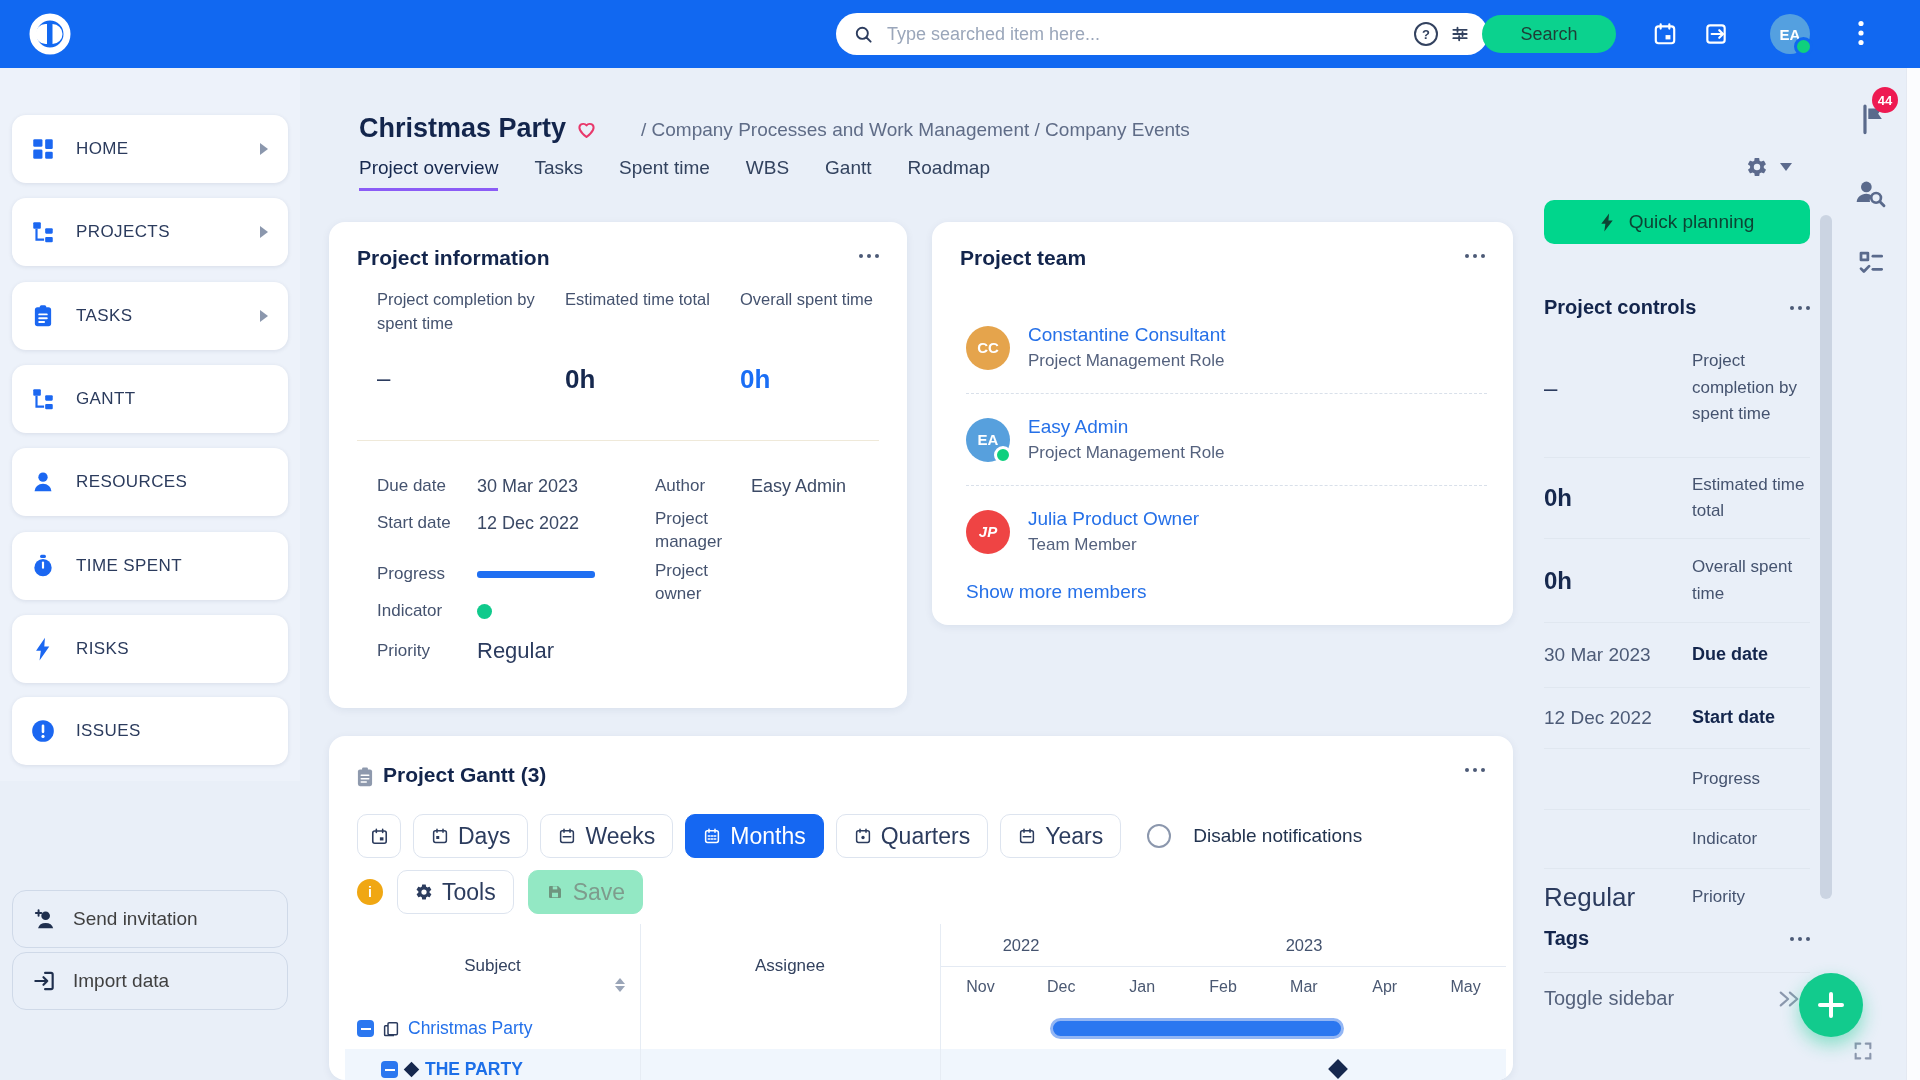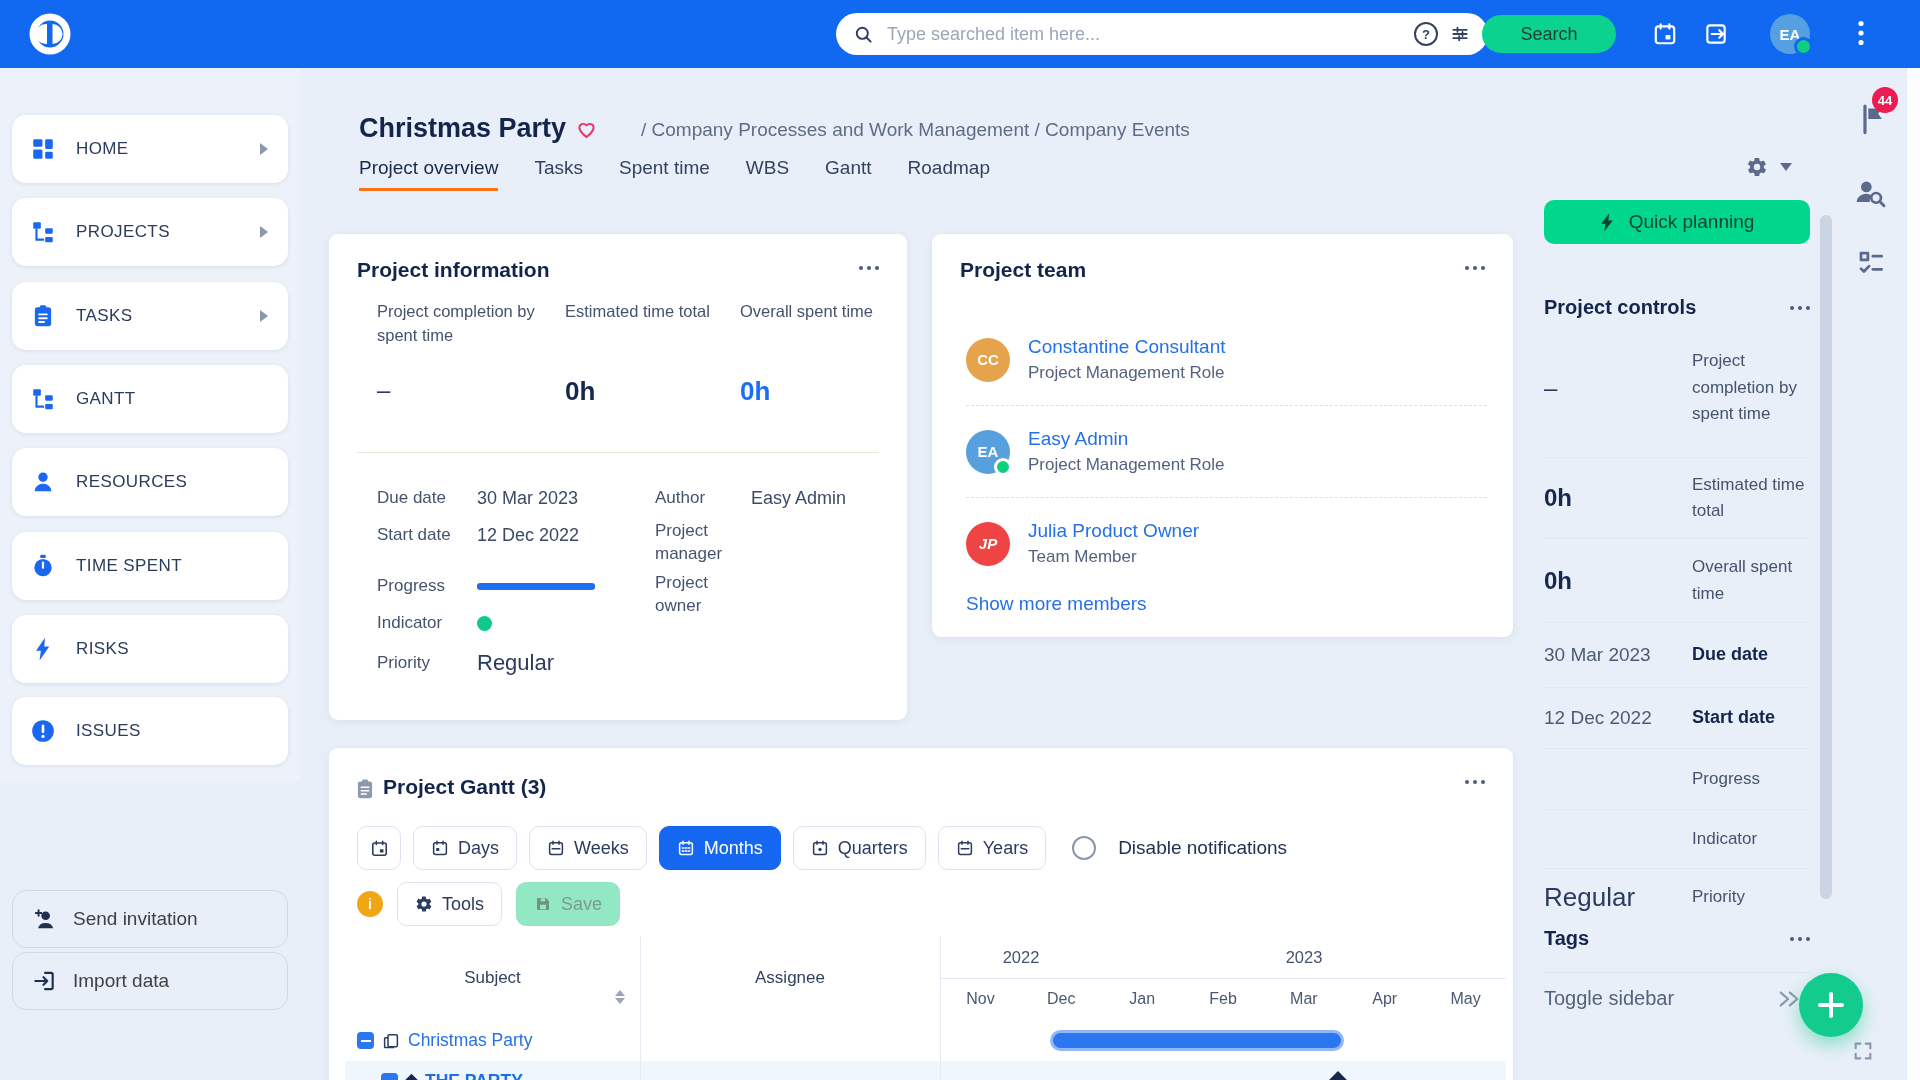--- a/index.html
+++ b/index.html
@@ -34,27 +34,27 @@
   .side-action{position:absolute;left:12px;width:276px;height:58px;border:1px solid #cfd9e8;border-radius:14px;
       display:flex;align-items:center;padding:0 18px;box-sizing:border-box;cursor:pointer;background:transparent;}
   .side-action .ic{color:#1b67f1;flex:none;}
   .side-action .lbl{margin-left:16px;font-size:19px;color:#404040;}
   
   .page-title{position:absolute;left:359px;top:113px;font-size:27px;font-weight:bold;color:#13254c;}
   .heart{position:absolute;left:574px;top:117px;cursor:pointer;}
   .breadcrumb{position:absolute;left:641px;top:119px;font-size:19px;color:#5f6c87;}
   .tabs{position:absolute;left:359px;top:157px;display:flex;gap:36px;}
   .tab{font-size:19px;color:#33435f;padding-bottom:9px;cursor:pointer;}
-  .tab.active{color:#16284e;border-bottom:3px solid #f97316;}
+  .tab.active{color:#16284e;border-bottom:3px solid #8b5cf6;}
   .gear-wrap{position:absolute;left:1746px;top:156px;display:flex;align-items:center;gap:12px;
       color:#5c6a8d;cursor:pointer;}
   .tri-down{width:0;height:0;border-left:6px solid transparent;border-right:6px solid transparent;
       border-top:8px solid #5c6a8d;}
   
-  .card{position:absolute;background:#fff;border-radius:9px;box-shadow:0 2px 8px rgba(20,40,80,.07);margin-top:12px;}
+  .card{position:absolute;background:#fff;border-radius:16px;box-shadow:0 2px 8px rgba(20,40,80,.07);}
   .card-title{position:absolute;left:28px;top:24px;font-size:21px;font-weight:bold;color:#13254c;}
   .dots{position:absolute;right:28px;top:32px;display:flex;gap:4px;cursor:pointer;}
   .dots i{width:4px;height:4px;border-radius:50%;background:#4c5a77;}
   
   .stats{position:absolute;left:48px;top:66px;display:flex;}
   .stat{box-sizing:border-box;}
   .stat .sl{font-size:16.5px;color:#45536f;line-height:1.45;min-height:76px;}
   .stat .sv{font-size:26px;font-weight:bold;color:#16284e;}
   .stat .sv.dash{font-size:24px;font-weight:normal;color:#2b3b5e;}
   .stat .sv.blue{color:#1a6ef5;}
@@ -79,21 +79,21 @@
   .minfo{margin-left:18px;}
   .mname{font-size:19px;color:#2570e8;}
   .mrole{font-size:17px;color:#55627e;margin-top:5px;}
   .show-more{position:absolute;left:34px;bottom:22px;font-size:19px;color:#2570e8;cursor:pointer;}
   
   .gantt-head-ic{position:absolute;left:26px;top:30px;color:#8e99ad;}
   .gantt-title{position:absolute;left:54px;top:27px;font-size:21px;font-weight:bold;color:#13254c;}
   .gtoolbar1{position:absolute;left:28px;top:78px;display:flex;gap:12px;align-items:center;}
   .gtoolbar2{position:absolute;left:28px;top:134px;display:flex;gap:14px;align-items:center;}
   .gbtn{height:44px;border:1px solid #dde4ef;background:#fff;border-radius:10px;display:flex;align-items:center;
-      gap:9px;padding:0 17px;font-size:18px;color:#2c3c5e;font-family:"Liberation Sans",sans-serif;cursor:pointer;}
+      gap:9px;padding:0 17px;font-size:23px;color:#2c3c5e;font-family:"Liberation Sans",sans-serif;cursor:pointer;}
   .gbtn .ic{color:#2c3c5e;}
   .gbtn.icon-only{width:44px;padding:0;justify-content:center;box-sizing:border-box;}
   .gbtn.active{background:#1567f2;border-color:#1567f2;color:#fff;}
   .gbtn.active .ic{color:#fff;}
   .gbtn.save{background:#93e8c4;border-color:#93e8c4;color:#7e9c8d;}
   .gbtn.save .ic{color:#6f957f;}
   .gcheck{width:24px;height:24px;border:2px solid #8b97ad;border-radius:50%;margin-left:14px;flex:none;
       background:#fff;cursor:pointer;box-sizing:border-box;}
   .gcheck-lbl{font-size:19px;color:#22334f;margin-left:10px;cursor:pointer;}
   .info-dot{width:26px;height:26px;border-radius:50%;background:#f0a713;color:#fff;font-size:14px;

